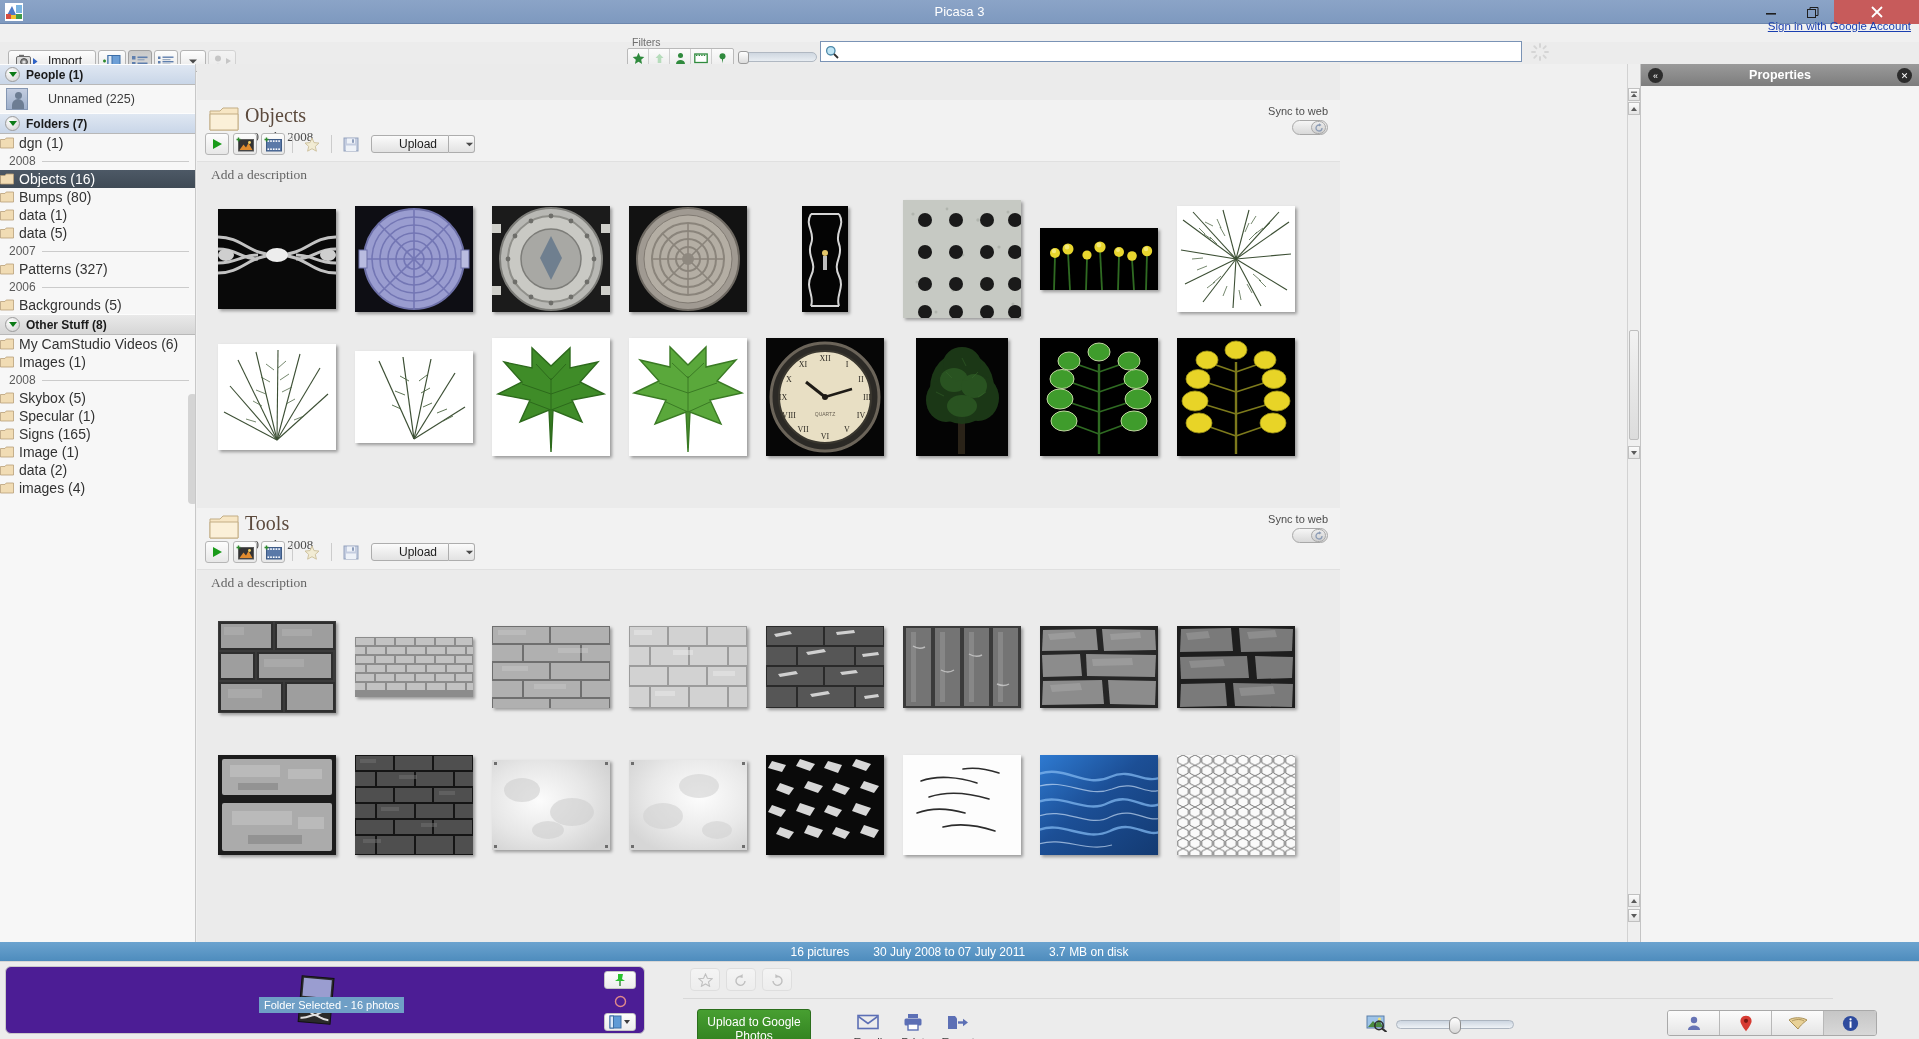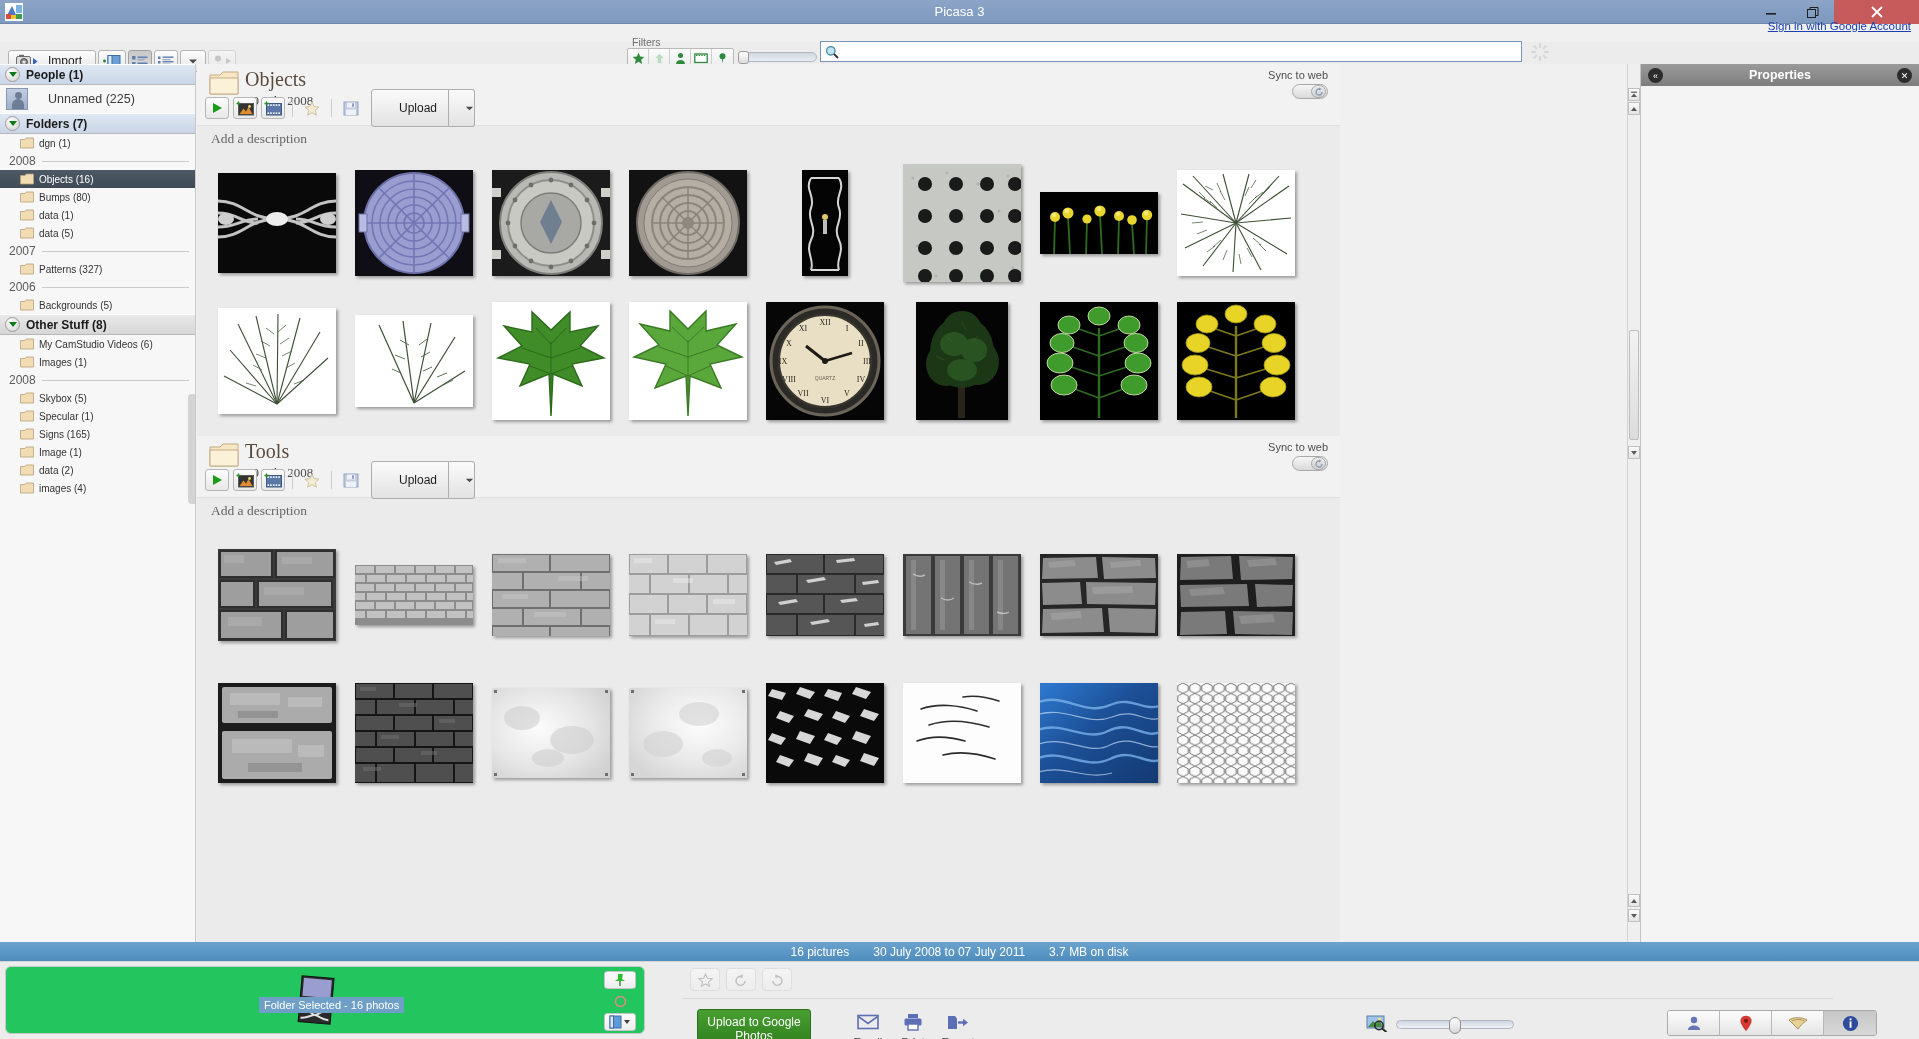--- a/index.html
+++ b/index.html
@@ -155,22 +155,22 @@
     content: ""; position: absolute; left: 5px; top: 10px;
     width: 12px; height: 12px; border-radius: 6px 6px 0 0;
     background: #6d7d93;
   }
   .avatar::before {
     content: ""; position: absolute; left: 7.5px; top: 3px;
     width: 7px; height: 7px; border-radius: 50%; background: #6d7d93;
   }
   .tree-row {
     height: 18px; display: flex; align-items: center; gap: 5px;
-    padding-left: 20px; cursor: default;
-    font-size: 10px; color: #323232;
+    cursor: default;
+    font-size: 14px; color: #323232;
   }
   .tree-row.selected {
     background: linear-gradient(#4d5966,#3f4a55);
     color: #ffffff;
   }
   .year-row {
     height: 18px; display: flex; align-items: center; gap: 6px;
     padding-left: 9px; padding-right: 6px; font-size: 12px; color: #5a5a5a;
   }
   .year-row .line { flex: 1; height: 1px; background: #cbcbcb; }
@@ -180,21 +180,21 @@
   .sb-scroll {
     position: absolute; left: 188px; top: 330px; width: 9px; height: 110px;
     background: #d4d4d4; border-radius: 4px;
   }
 
   
   .content {
     position: absolute; top: 64px; left: 197px; width: 1143px; height: 878px;
     background: #ebebeb; overflow: hidden;
   }
-  .folder-panel { position: relative; width: 1143px; background: #ebebeb; }
+  .folder-panel { position: relative; width: 1143px; background: #ebebeb; margin-top: 36px; }
   .fhead {
     position: relative; height: 62px; background: #f2f2f2;
     border-bottom: 1px solid #e0e0e0;
   }
   .fhead .ficon { position: absolute; left: 12px; top: 7px; }
   .fhead .fname {
     position: absolute; left: 48px; top: 4px;
     font-family: "Liberation Serif", serif; font-size: 20px; color: #5c4a3d;
   }
   .fhead .fdate {
@@ -223,21 +223,21 @@
   .fbtn {
     height: 22px; min-width: 24px;
     background: linear-gradient(#fdfdfd,#e7e7e7);
     border: 1px solid #b6b6b6; border-radius: 3px;
     display: flex; align-items: center; justify-content: center; cursor: default;
   }
   .fbtn.flat { background: none; border: none; }
   .divider-v { width: 1px; height: 18px; background: #cccccc; margin: 0 3px; }
   .upload-grp { display: flex; margin-left: 4px; }
   .upload-grp .ub {
-    height: 38px; background: linear-gradient(#fbfbfb,#e2e2e2);
+    height: 18px; background: linear-gradient(#fbfbfb,#e2e2e2);
     border: 1px solid #adadad; display: flex; align-items: center; justify-content: center;
     font-size: 12px; color: #1c1c1c; cursor: default; padding-left: 16px;
   }
   .upload-grp .ub.main { width: 78px; border-radius: 3px 0 0 3px; }
   .upload-grp .ub.arr { width: 26px; border-left: none; border-radius: 0 3px 3px 0; }
   .desc-row {
     height: 25px; display: flex; align-items: center; padding-left: 14px;
     font-family: "Liberation Serif", serif; font-size: 13.5px; color: #656565;
     background: #ebebeb; cursor: default;
   }
@@ -297,21 +297,21 @@
     color: #ffffff; font-size: 12px; cursor: default;
   }
 
   
   .bottombar {
     position: absolute; top: 961px; left: 0; width: 1919px; height: 78px;
     background: #ececec; border-top: 1px solid #d6d6d6;
   }
   .tray {
     position: absolute; left: 5px; top: 4px; width: 640px; height: 68px;
-    background: #22c55e; border: 1px solid #c9c9c9; border-radius: 6px;
+    background: #4c1d95; border: 1px solid #c9c9c9; border-radius: 6px;
   }
   .tray-thumb {
     position: absolute; left: 288px; top: 8px; width: 44px; height: 52px;
   }
   .tray-badge {
     position: absolute; left: 253px; top: 30px; height: 16px;
     background: #6f9fc6; color: #fff; font-size: 11px;
     display: flex; align-items: center; padding: 0 5px;
   }
   .tray-side {

